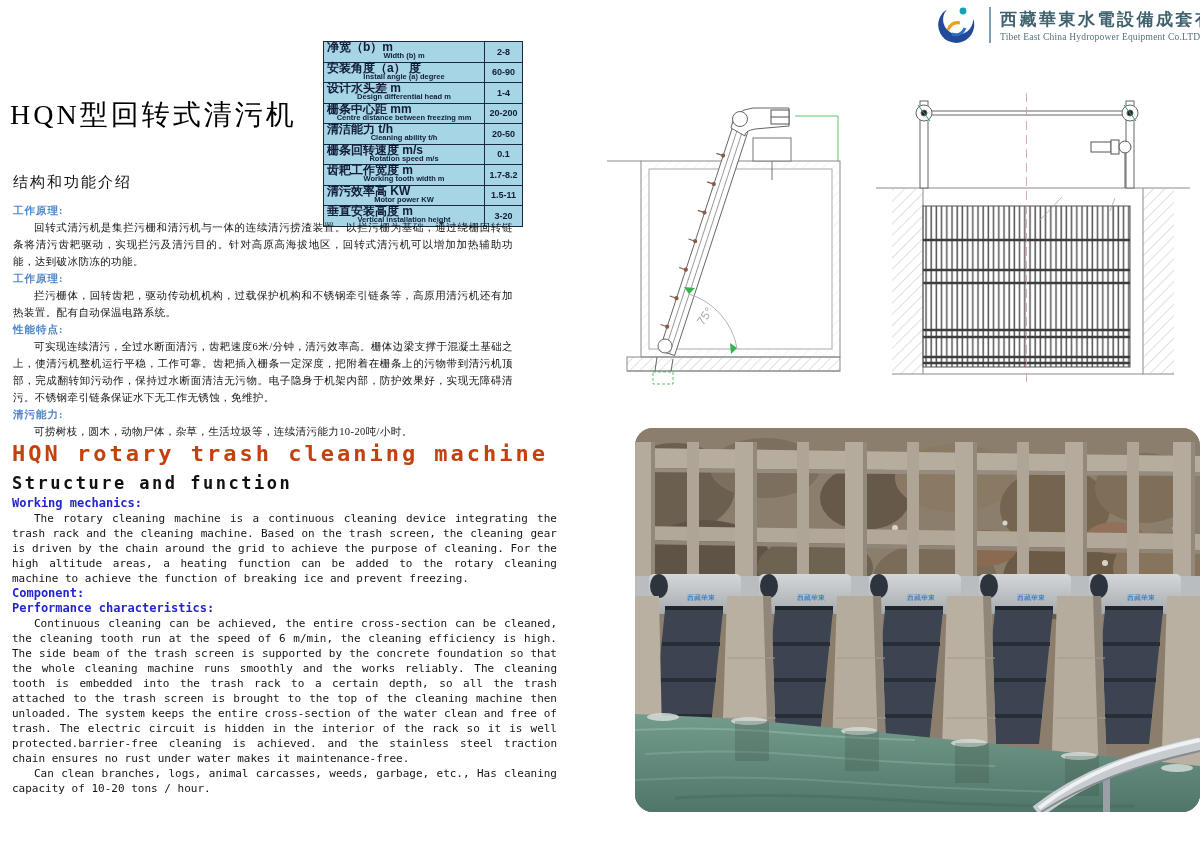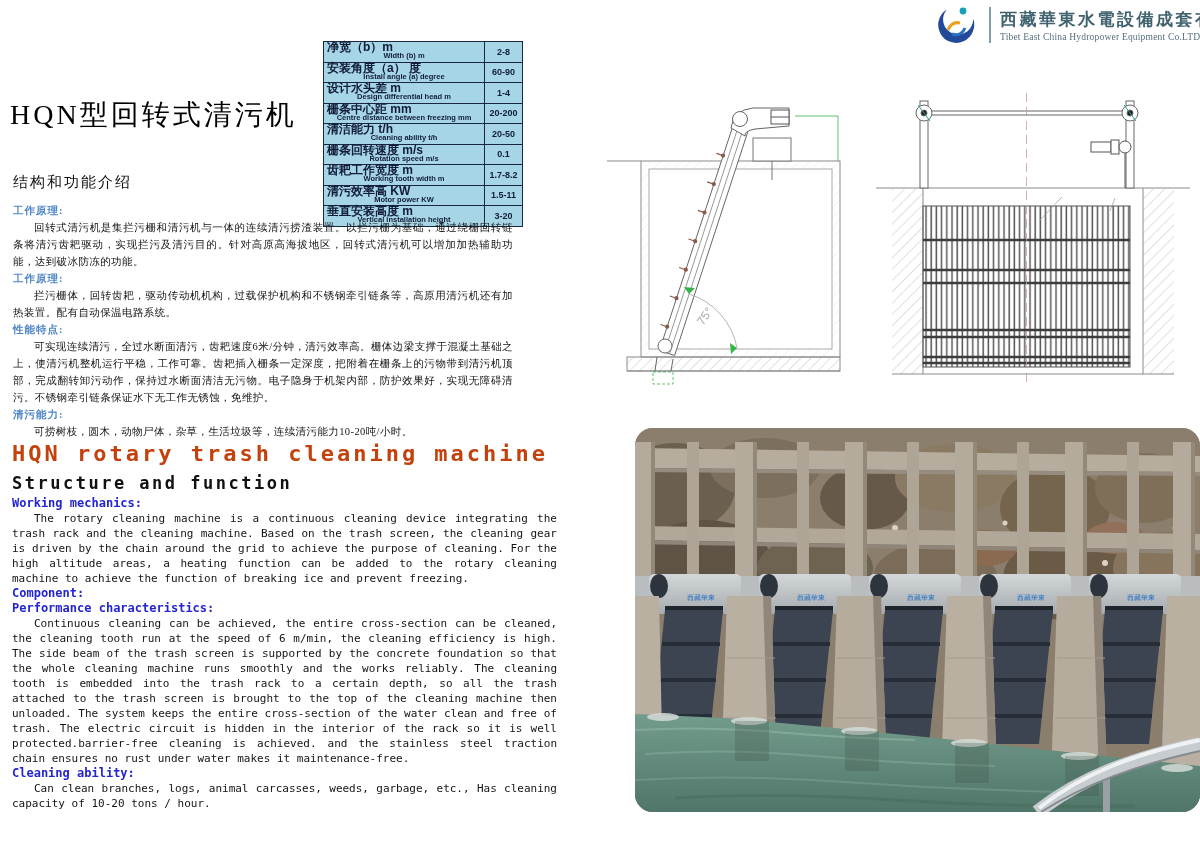--- a/index.html
+++ b/index.html
@@ -158,21 +158,20 @@
   </div>
 
   <div class="en-block">
     <h2 class="en-title">HQN rotary trash cleaning machine</h2>
     <h3 class="en-subtitle">Structure and function</h3>
     <div class="en-heading">Working mechanics:</div>
     <p class="en-p">The rotary cleaning machine is a continuous cleaning device integrating the trash rack and the cleaning machine. Based on the trash screen, the cleaning gear is driven by the chain around the grid to achieve the purpose of cleaning. For the high altitude areas, a heating function can be added to the rotary cleaning machine to achieve the function of breaking ice and prevent freezing.</p>
     <div class="en-heading">Component:</div>
     <div class="en-heading">Performance characteristics:</div>
     <p class="en-p">Continuous cleaning can be achieved, the entire cross-section can be cleaned, the cleaning tooth run at the speed of 6 m/min, the cleaning efficiency is high. The side beam of the trash screen is supported by the concrete foundation so that the whole cleaning machine runs smoothly and the works reliably. The cleaning tooth is embedded into the trash rack to a certain depth, so all the trash attached to the trash screen is brought to the top of the cleaning machine then unloaded. The system keeps the entire cross-section of the water clean and free of trash. The electric circuit is hidden in the interior of the rack so it is well protected.barrier-free cleaning is achieved. and the stainless steel traction chain ensures no rust under water makes it maintenance-free.</p>
-    <div class="en-heading">Cleaning ability:</div>
     <p class="en-p">Can clean branches, logs, animal carcasses, weeds, garbage, etc., Has cleaning capacity of 10-20 tons / hour.</p>
   </div>
 
   <svg id="side-view" class="drawing" width="240" height="320" viewBox="0 0 240 320">
     <defs>
       <pattern id="hatchA" width="7" height="7" patternTransform="rotate(45)" patternUnits="userSpaceOnUse">
         <line x1="0" y1="0" x2="0" y2="7" stroke="#b9c6c2" stroke-width="1"></line>
       </pattern>
     </defs>
     <g stroke="#8a8a8a" fill="none">

